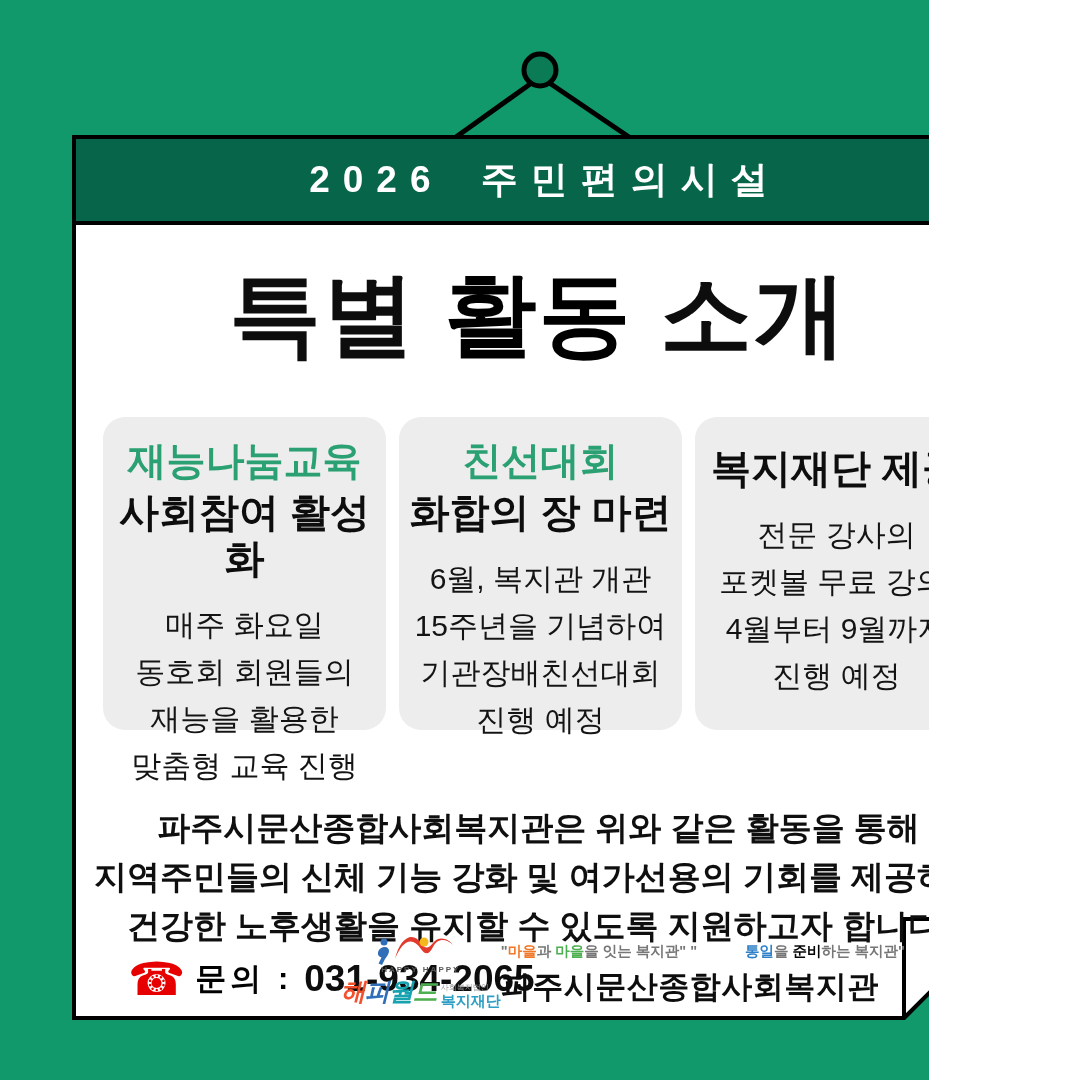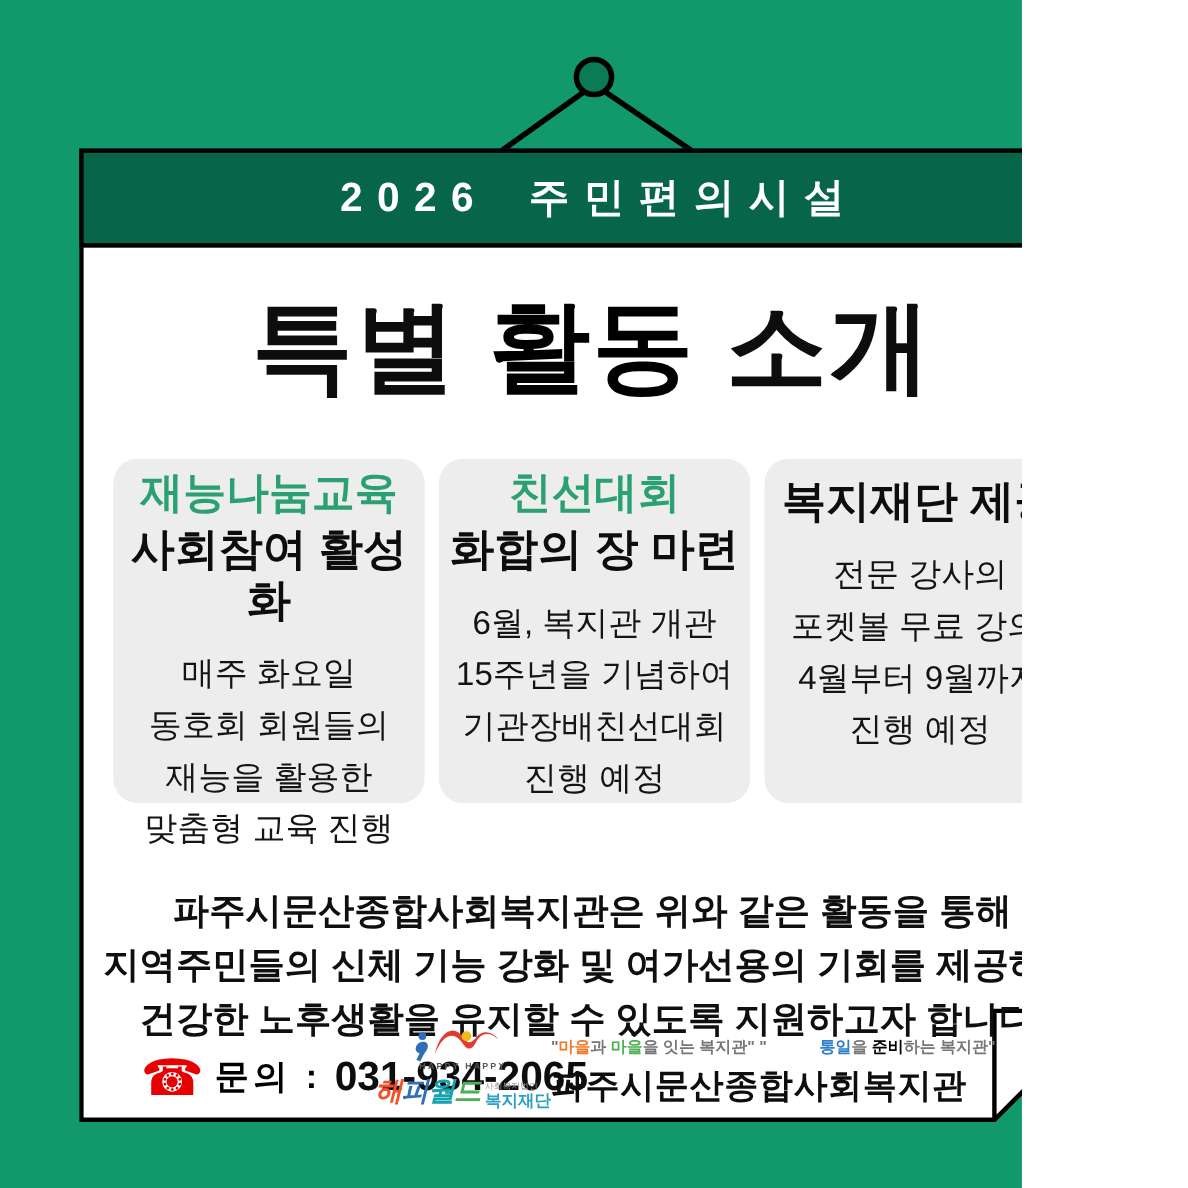--- a/index.html
+++ b/index.html
@@ -16,21 +16,21 @@
 
   .header-bar{position:absolute;top:0;left:0;width:100%;height:90px;background:#076549;
     border:4px solid #000;box-sizing:border-box;display:flex;align-items:center;justify-content:center;}
   .header-title{color:#ffffff;font-size:37px;font-weight:bold;letter-spacing:13px;padding-left:13px;word-spacing:14px;}
 
   .main-title{position:absolute;top:118px;width:100%;text-align:center;
     font-size:92px;font-weight:900;color:#0d0d0d;letter-spacing:2px;white-space:pre;}
   .main-title .accent{color:#000000;}
 
   .cards-row{position:absolute;top:282px;left:31px;right:27px;height:313px;display:flex;gap:13px;}
-  .card{flex:1;background:#EDEDED;border-radius:22px;text-align:center;padding-top:10px;box-sizing:border-box;}
+  .card{flex:1;background:#EDEDED;border-radius:22px;text-align:center;padding-top:22px;box-sizing:border-box;}
   .card-title{font-size:39px;line-height:44px;font-weight:800;color:#2BA173;}
   .card-subtitle{font-size:40px;line-height:46px;font-weight:800;color:#0d0d0d;margin-top:6px;}
   .card-body{font-size:30px;line-height:47px;color:#141414;margin-top:20px;white-space:pre-line;}
 
   .description{position:absolute;top:668px;width:100%;text-align:center;
     font-size:33px;line-height:49px;font-weight:600;color:#0f0f0f;white-space:pre-line;}
 
   .footer-contact{position:absolute;left:56px;bottom:18px;display:flex;align-items:center;}
   .phone-glyph{font-size:46px;line-height:46px;color:#E60000;margin-right:10px;}
   .contact-label{font-size:31px;font-weight:800;color:#000000;letter-spacing:4px;margin-right:12px;}

